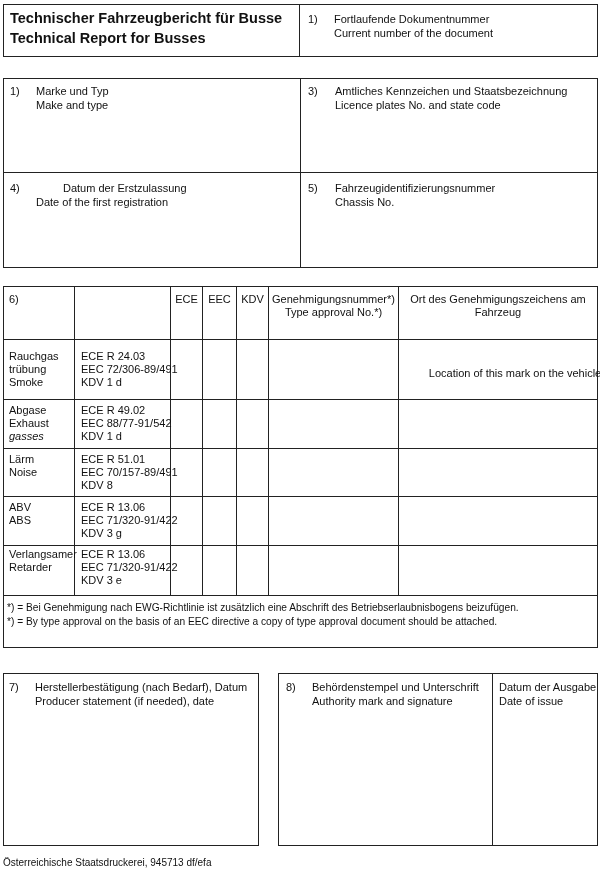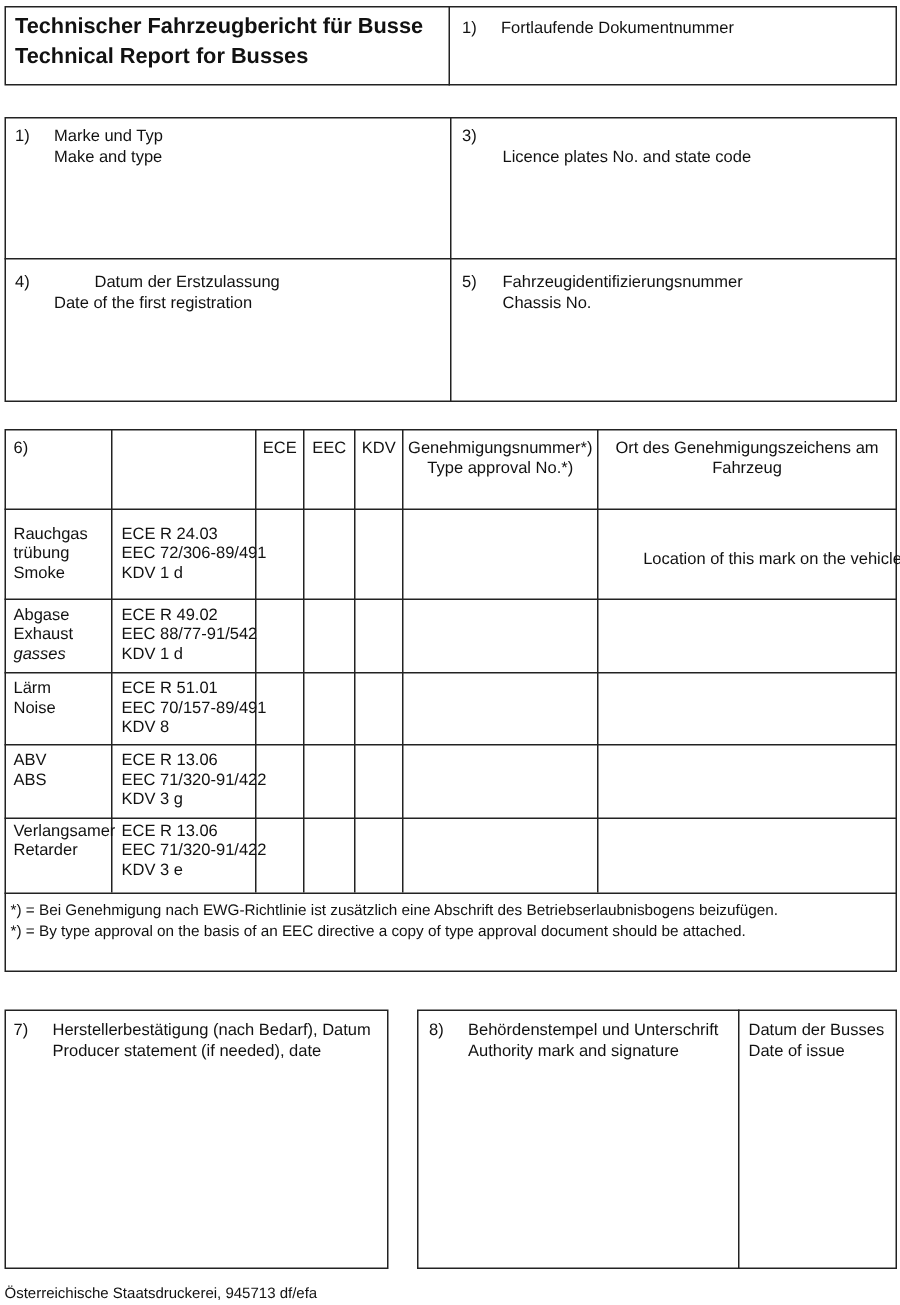--- a/index.html
+++ b/index.html
@@ -17,33 +17,35 @@
 </head>
 <body>
 
 <div class="box" style="left:3px;top:4px;width:595px;height:53px;"></div>
 <div class="vline" style="left:299px;top:4px;height:53px;"></div>
 <div class="title" style="left:10px;top:9px;">Technischer Fahrzeugbericht für Busse</div>
 <div class="title" style="left:10px;top:29px;">Technical Report for Busses</div>
 <div class="field" style="left:301px;top:6px;width:295px;height:49px;">
   <span class="num" style="left:7px;top:6px;">1)</span>
   <span class="txt" style="left:33px;top:6px;">Fortlaufende Dokumentnummer</span>
+  <span class="txt" style="left:33px;top:20px;">Current number of the document</span>
 </div>
 
 <div class="box" style="left:3px;top:78px;width:595px;height:190px;"></div>
 <div class="vline" style="left:300px;top:78px;height:190px;"></div>
 <div class="hline" style="left:3px;top:172px;width:595px;"></div>
 
 <div class="field" style="left:5px;top:80px;width:294px;height:91px;">
   <span class="num" style="left:5px;top:4px;">1)</span>
   <span class="txt" style="left:31px;top:4px;">Marke und Typ</span>
   <span class="txt" style="left:31px;top:18px;">Make and type</span>
 </div>
 <div class="field" style="left:302px;top:80px;width:294px;height:91px;">
   <span class="num" style="left:6px;top:4px;">3)</span>
+  <span class="txt" style="left:33px;top:4px;">Amtliches Kennzeichen und Staatsbezeichnung</span>
   <span class="txt" style="left:33px;top:18px;">Licence plates No. and state code</span>
 </div>
 <div class="field" style="left:5px;top:174px;width:294px;height:92px;">
   <span class="num" style="left:5px;top:7px;">4)</span>
   <span class="txt" style="left:31px;top:7px;margin-left:27px;">Datum der Erstzulassung</span>
   <span class="txt" style="left:31px;top:21px;">Date of the first registration</span>
 </div>
 <div class="field" style="left:302px;top:174px;width:294px;height:92px;">
   <span class="num" style="left:6px;top:7px;">5)</span>
   <span class="txt" style="left:33px;top:7px;">Fahrzeugidentifizierungsnummer</span>
@@ -151,16 +153,16 @@
 <span class="num" style="left:9px;top:680px;">7)</span>
 <span class="txt" style="left:35px;top:680px;">Herstellerbestätigung (nach Bedarf), Datum</span>
 <span class="txt" style="left:35px;top:694px;">Producer statement (if needed), date</span>
 
 <div class="box" style="left:278px;top:673px;width:320px;height:173px;"></div>
 <div class="vline" style="left:492px;top:673px;height:173px;"></div>
 <span class="num" style="left:286px;top:680px;">8)</span>
 <span class="txt" style="left:312px;top:680px;">Behördenstempel und Unterschrift</span>
 <span class="txt" style="left:312px;top:694px;">Authority mark and signature</span>
 <div class="field" style="left:494px;top:675px;width:102px;height:169px;"></div>
-<span class="txt" style="left:499px;top:680px;">Datum der Busses</span>
+<span class="txt" style="left:499px;top:680px;">Datum der Ausgabe</span>
 <span class="txt" style="left:499px;top:694px;">Date of issue</span>
 
 <div class="txt" style="left:3px;top:856px;font-size:10px;">Österreichische Staatsdruckerei, 945713 df/efa</div>
 
 </body></html>

